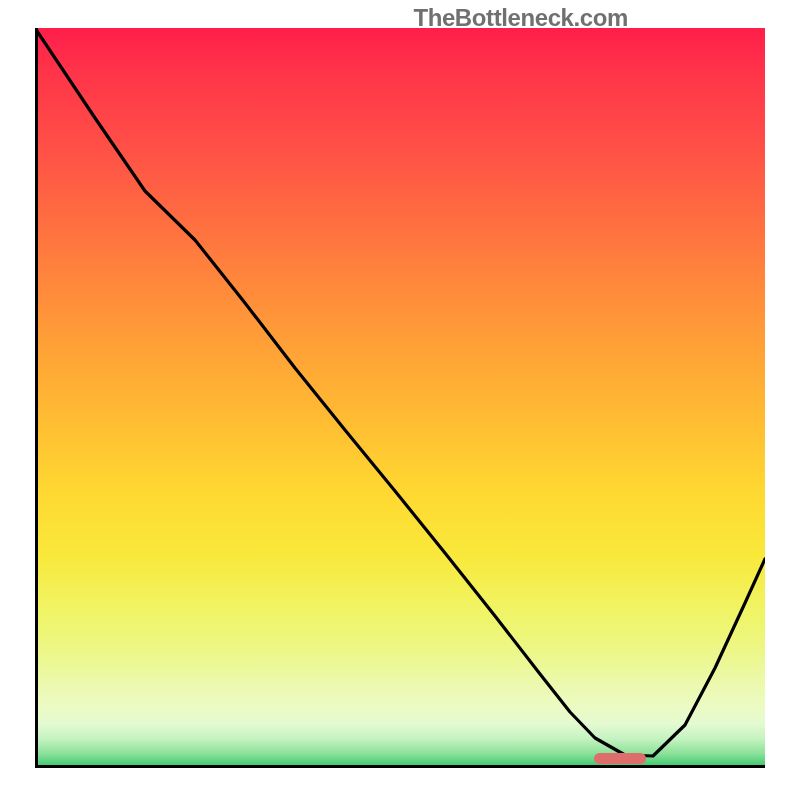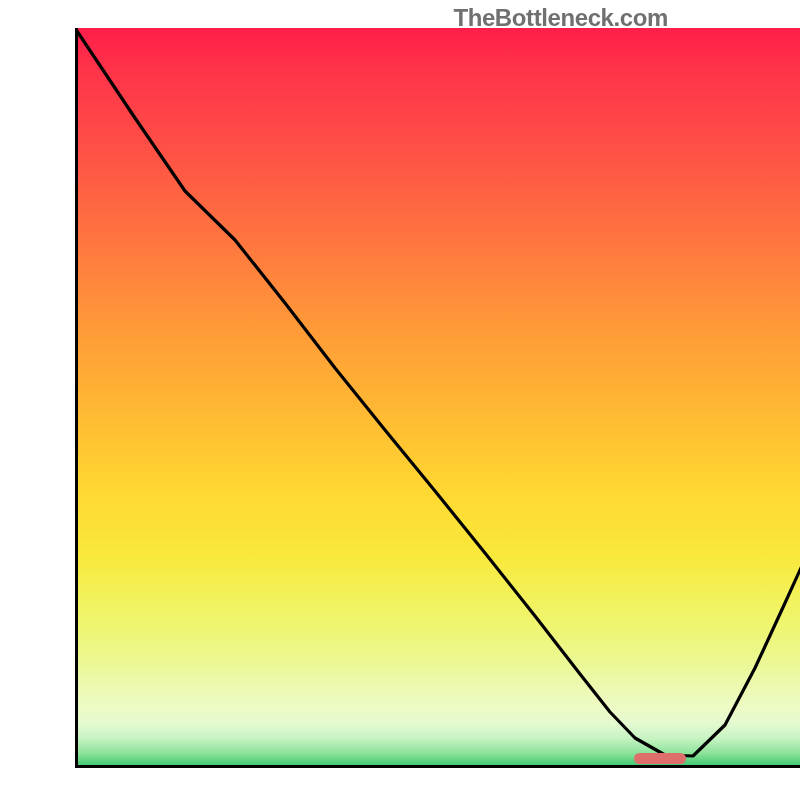--- a/index.html
+++ b/index.html
@@ -7,21 +7,20 @@
     padding: 0;
     width: 800px;
     height: 800px;
     background: #ffffff;
     overflow: hidden;
   }
   .canvas {
     position: relative;
     width: 636px;
     height: 800px;
-    margin-left: 40px;
   }
   .watermark {
     position: absolute;
     top: 4px;
     right: 8px;
     font-family: Arial, Helvetica, sans-serif;
     font-size: 24px;
     font-weight: 600;
     color: #707070;
     letter-spacing: -0.4px;

